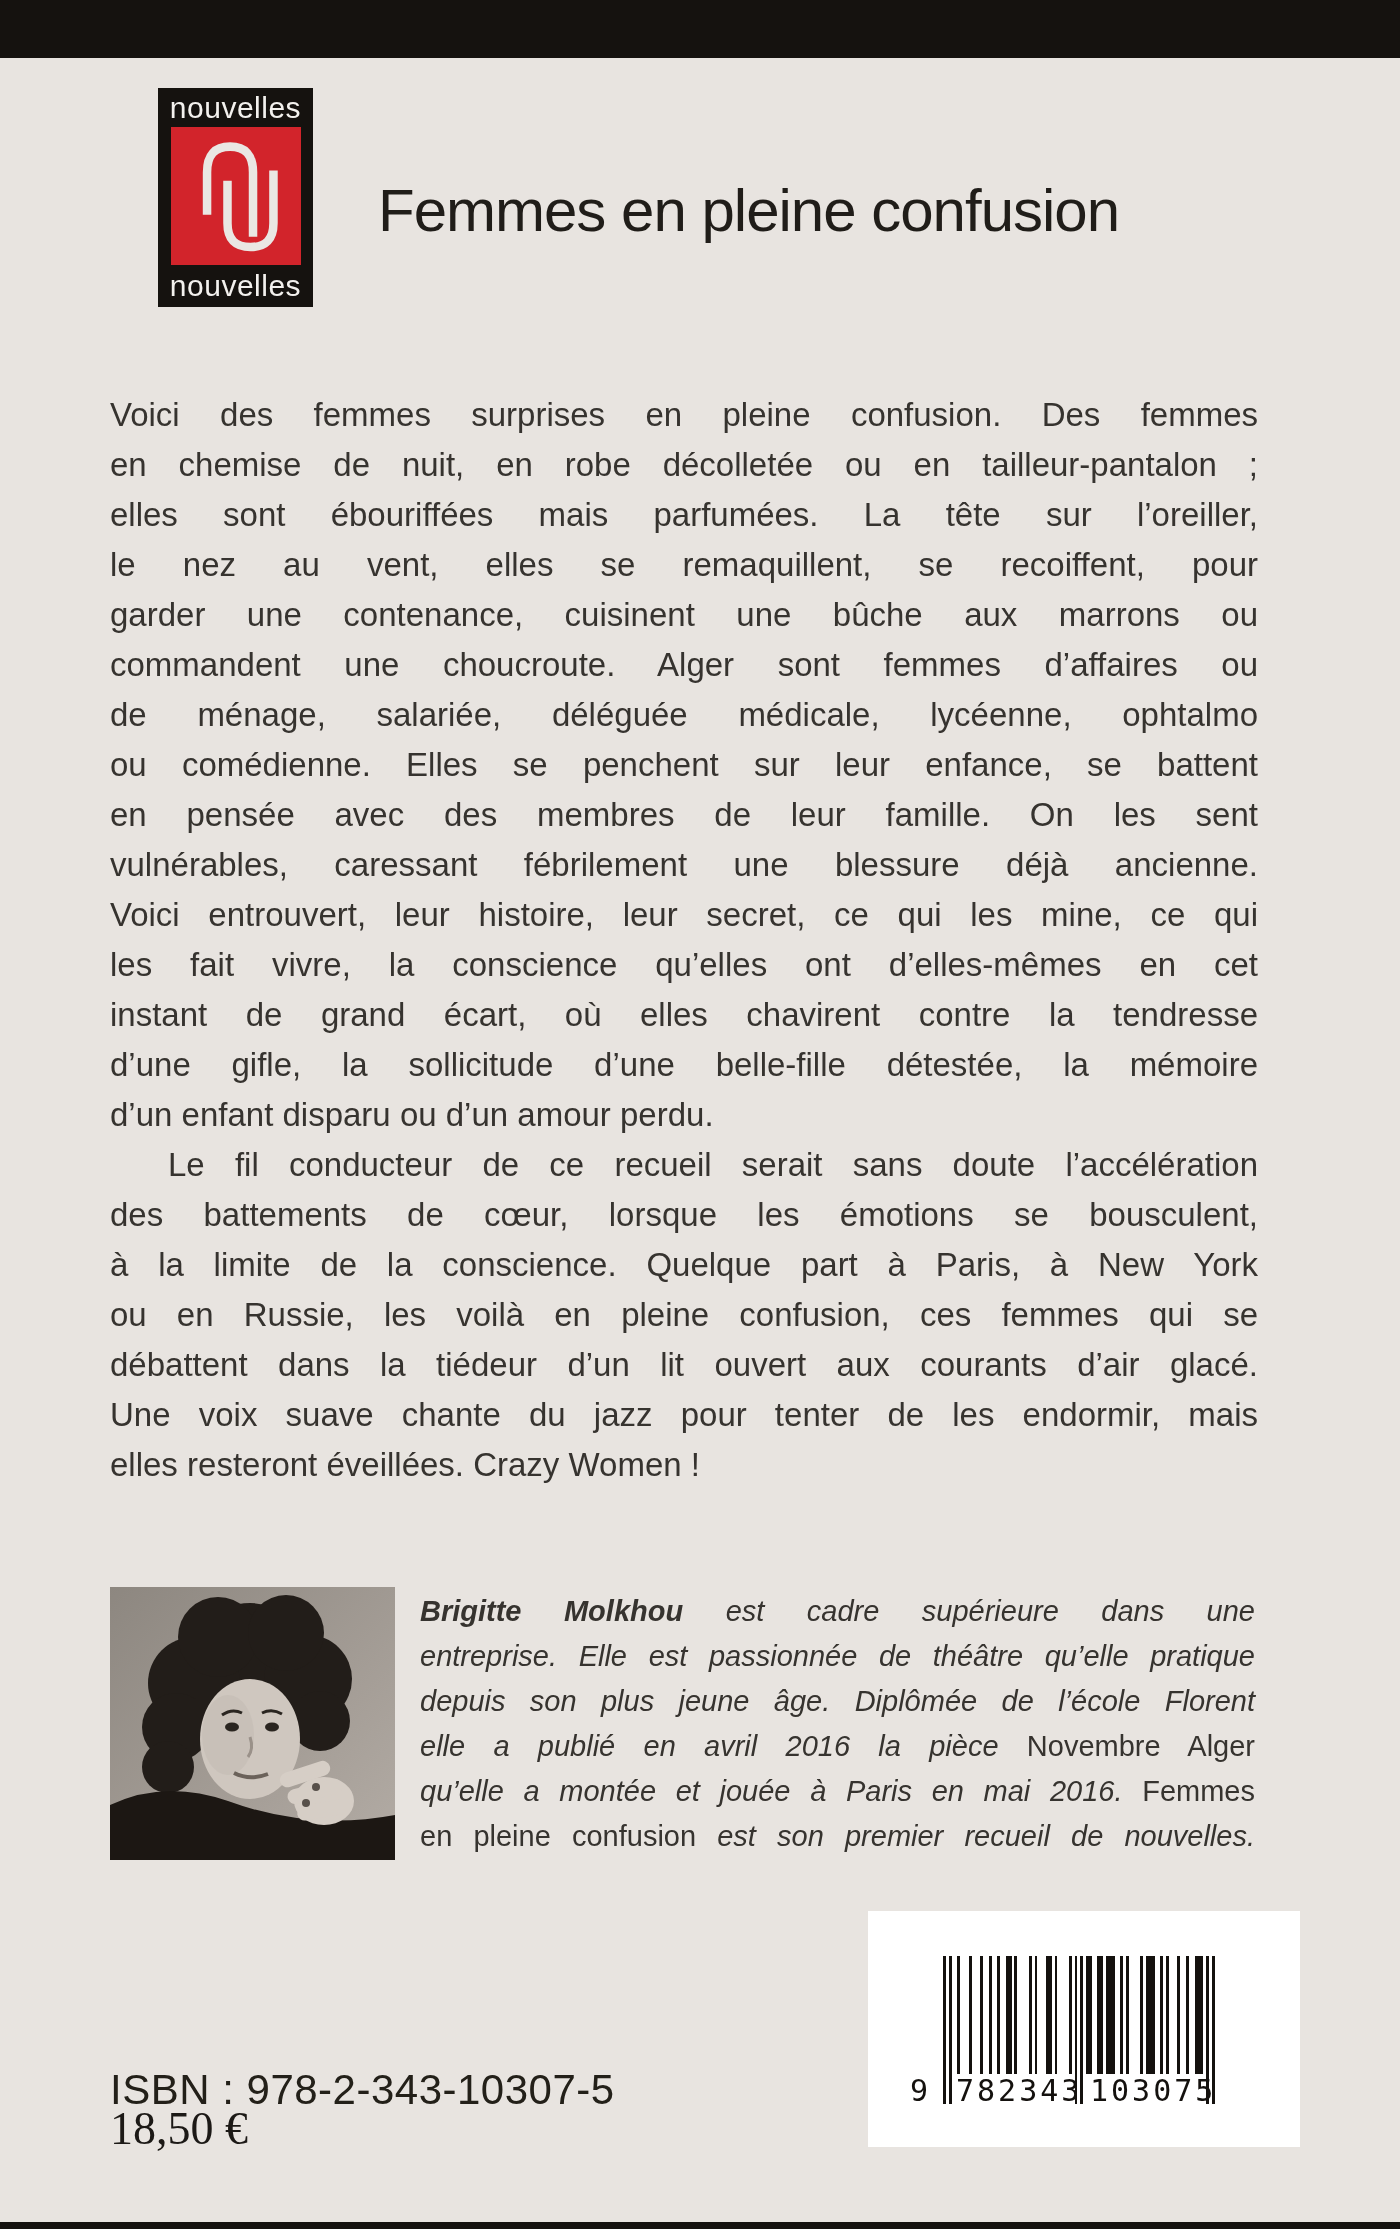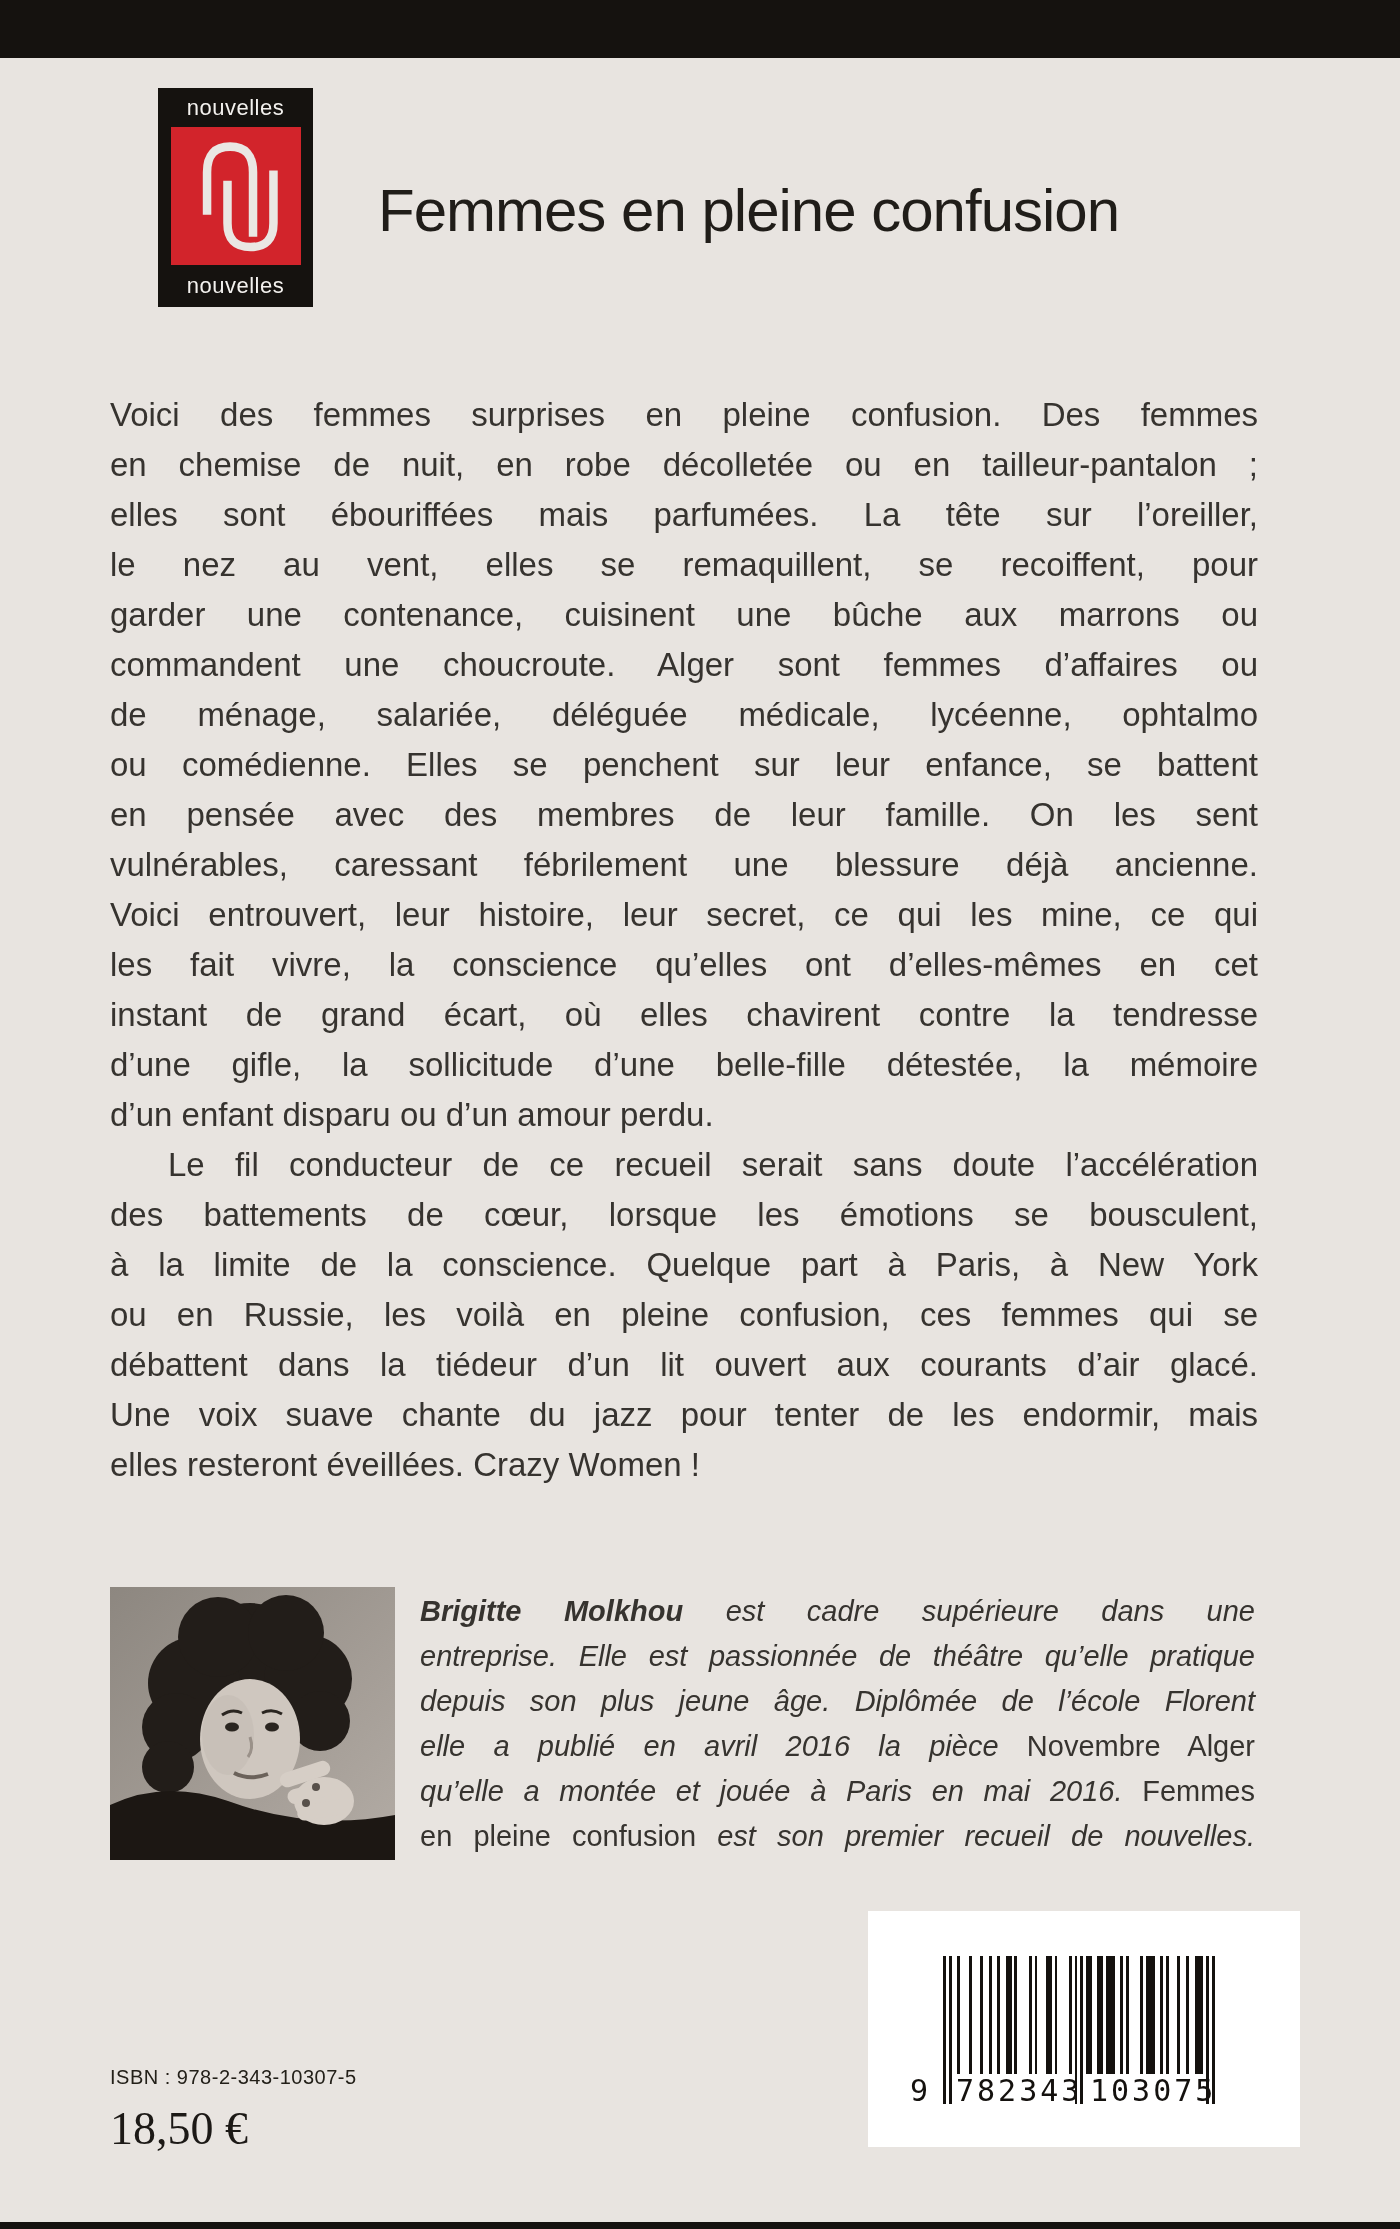--- a/index.html
+++ b/index.html
@@ -5,21 +5,21 @@
   html,body{margin:0;padding:0;background:#d8d4d0;}
   .page{position:relative;width:1400px;height:2229px;background:#e8e4e0;overflow:hidden;
         font-family:"Liberation Sans",sans-serif;color:#36332f;}
   .edge-bar{position:absolute;left:0;width:1400px;background:#15120f;}
   .edge-bar.top{top:0;height:58px;}
   .edge-bar.bottom{bottom:0;height:7px;}
 
   
   .logo{position:absolute;left:158px;top:88px;width:155px;height:219px;background:#15120f;
         display:flex;flex-direction:column;align-items:center;}
-  .logo-label{color:#f3f1ee;font-size:22px;letter-spacing:.5px;line-height:39px;height:39px;}
+  .logo-label{color:#f3f1ee;font-size:30px;letter-spacing:.5px;line-height:39px;height:39px;}
   .logo-label.bottom{line-height:42px;height:42px;}
   .logo-red{width:130px;height:138px;background:#d2242b;display:flex;align-items:center;justify-content:center;}
   .logo-red svg{display:block;}
 
   
   .title{position:absolute;left:378px;top:176px;font-size:60px;font-weight:normal;color:#201d19;
          letter-spacing:-1px;white-space:nowrap;}
 
   
   .description{position:absolute;left:110px;top:390px;width:1148px;font-size:33px;line-height:50px;}
@@ -30,21 +30,21 @@
 
   
   .author-photo{position:absolute;left:110px;top:1587px;width:285px;height:273px;}
   .bio{position:absolute;left:420px;top:1589px;width:835px;font-size:29px;line-height:45px;
        font-style:italic;color:#36332f;}
   .bio .line{text-align:justify;text-align-last:justify;}
   .bio .bi{font-weight:bold;font-style:italic;}
   .bio .r{font-style:normal;}
 
   
-  .isbn{position:absolute;left:110px;top:2066px;font-size:20px;color:#232019;letter-spacing:.5px;}
+  .isbn{position:absolute;left:110px;top:2066px;font-size:42px;color:#232019;letter-spacing:.5px;}
   .price{position:absolute;left:110px;top:2102px;font-family:"Liberation Serif",serif;
          font-size:46px;color:#1c1916;}
 
   
   .barcode-panel{position:absolute;left:868px;top:1911px;width:432px;height:236px;background:#ffffff;}
   .barcode-modules{position:absolute;left:75px;top:45px;display:flex;}
   .module{width:2.86px;height:118px;}
   .module.bar{background:#14110e;}
   .module.tall{height:148px;}
   .bc-digit{position:absolute;font-family:"DejaVu Sans Mono",monospace;font-size:30px;color:#14110e;top:162px;letter-spacing:3px;}

